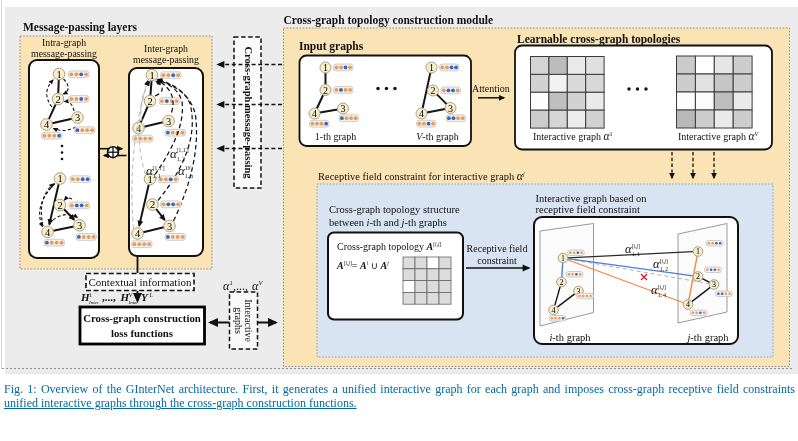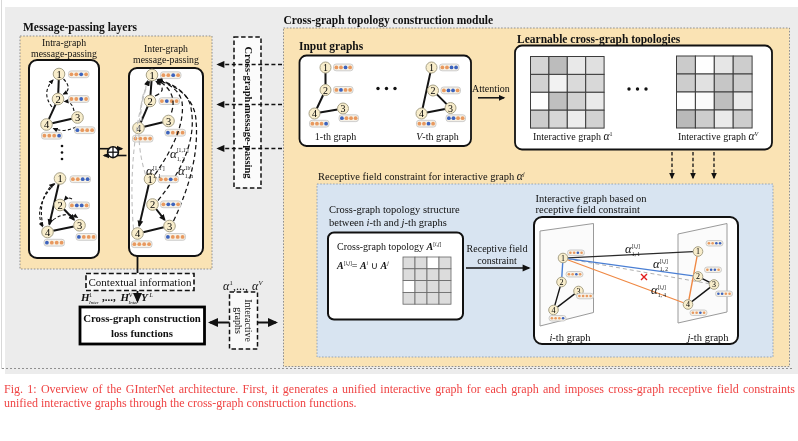--- a/index.html
+++ b/index.html
@@ -1,16 +1,16 @@
 <!DOCTYPE html>
 <html><head><meta charset="utf-8">
 <style>
 html,body{margin:0;padding:0;background:#fff;width:798px;height:441px;overflow:hidden;}
 #fig{position:absolute;top:0;left:0;}
-#cap{position:absolute;top:382px;left:4px;width:791px;font-family:"Liberation Serif",serif;font-size:12px;line-height:14.4px;color:#ef4444;}
+#cap{position:absolute;top:382px;left:4px;width:791px;font-family:"Liberation Serif",serif;font-size:12px;line-height:14.4px;color:#0369a1;}
 </style></head>
 <body>
 <div id="fig">
 <svg width="798" height="441" viewBox="0 0 798 441" font-family="Liberation Serif, serif">
 <defs>
         <marker id="ah5" viewBox="0 0 10 10" refX="8" refY="5" markerUnits="userSpaceOnUse" markerWidth="5.5" markerHeight="5" orient="auto-start-reverse">
           <path d="M0,0.5L10,5L0,9.5z" fill="#111"></path>
         </marker>
         <marker id="ah7" viewBox="0 0 10 10" refX="8" refY="5" markerUnits="userSpaceOnUse" markerWidth="7" markerHeight="6.5" orient="auto-start-reverse">
           <path d="M0,0.5L10,5L0,9.5z" fill="#111"></path>
@@ -442,14 +442,14 @@
 <text x="659.75" y="271" font-size="5.5" fill="#111">1, 2</text>
 <text x="651" y="294" font-size="12.5" font-style="italic" fill="#111">α</text>
 <text x="657.75" y="289.0" font-size="5.5" fill="#111">[<tspan font-style="italic">i</tspan>,<tspan font-style="italic">j</tspan>]</text>
 <text x="657.75" y="297" font-size="5.5" fill="#111">1, 4</text>
 <text x="570" y="340.5" font-size="10.5" text-anchor="middle" fill="#111"><tspan font-style="italic">i</tspan>-th graph</text>
 <text x="708" y="340.5" font-size="10.5" text-anchor="middle" fill="#111"><tspan font-style="italic">j</tspan>-th graph</text>
 </svg>
 </div>
 <div id="cap">
 <div style="text-align:justify;text-align-last:justify;">Fig. 1: Overview of the GInterNet architecture. First, it generates a unified interactive graph for each graph and imposes cross-graph receptive field constraints</div>
-<div style="text-align:justify;text-align-last:left;">unified interactive graphs through the cross-graph construction functions.</div>
+<div style="text-align:justify;text-align-last:left;text-decoration:underline;">unified interactive graphs through the cross-graph construction functions.</div>
 </div>
 
 </body></html>

